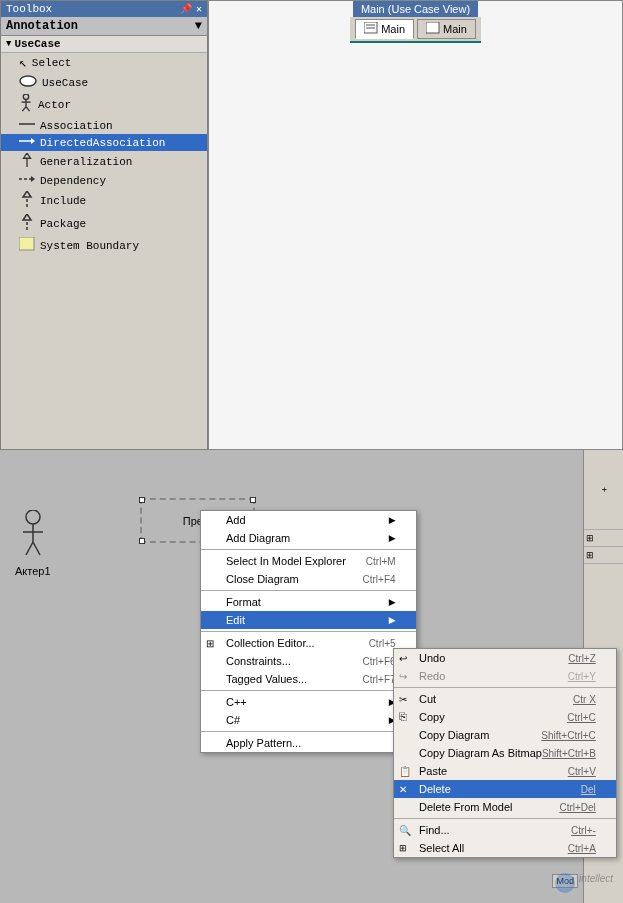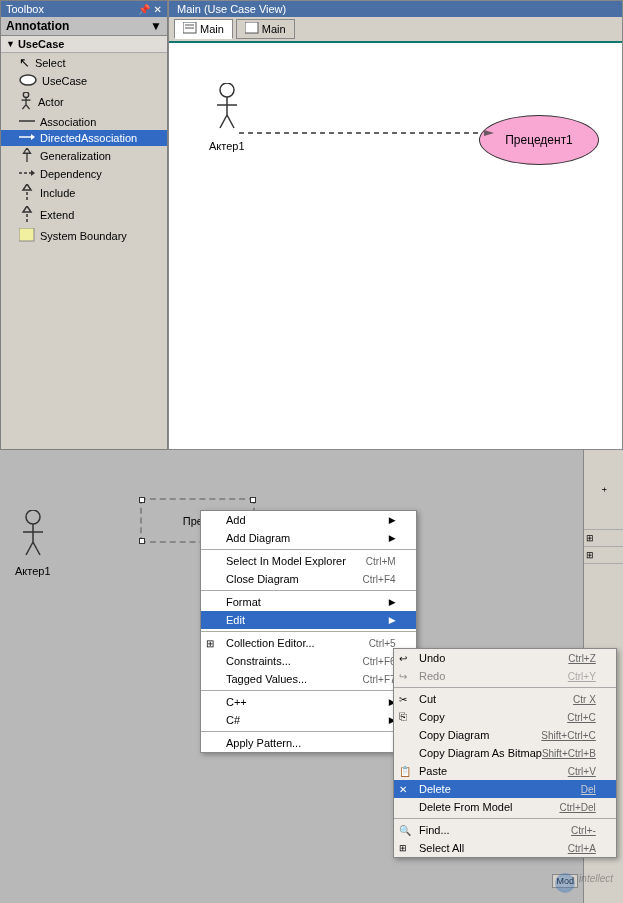--- a/index.html
+++ b/index.html
@@ -2,32 +2,32 @@
 <html><head>
   <meta charset="utf-8">
   <style>
     * { margin: 0; padding: 0; box-sizing: border-box; }
     body { width: 623px; height: 903px; font-family: 'Segoe UI', Tahoma, Geneva, sans-serif; font-size: 12px; background: #d4d0c8; overflow: hidden; position: relative; }
 
     
     .top-section { width: 623px; height: 450px; position: relative; display: flex; }
 
     
-    .toolbox { width: 168px; height: 450px; background: #d4d0c8; border: 1px solid #808080; position: relative; }
+    .toolbox { width: 208px; height: 450px; background: #d4d0c8; border: 1px solid #808080; position: relative; font-family: Liberation Mono, monospace; }
     .toolbox-header { background: #4a6fa5; color: white; padding: 2px 5px; display: flex; justify-content: space-between; align-items: center; font-size: 11px; }
     .toolbox-header-btns { display: flex; gap: 3px; }
     .toolbox-header-btns span { cursor: pointer; font-size: 10px; color: white; }
     .toolbox-section-label { background: #c0c0c0; padding: 2px 5px; font-size: 12px; font-weight: bold; border-bottom: 1px solid #888; display: flex; align-items: center; justify-content: space-between; }
     .toolbox-group-label { background: #e0ddd8; padding: 2px 5px 2px 5px; font-size: 11px; font-weight: bold; border-bottom: 1px solid #aaa; display: flex; align-items: center; }
     .toolbox-group-arrow { font-size: 9px; margin-right: 3px; }
     .toolbox-item { padding: 2px 5px 2px 18px; font-size: 11px; display: flex; align-items: center; gap: 5px; cursor: pointer; }
     .toolbox-item.selected { background: #316ac5; color: white; }
 
     
-    .main-area { flex: 1; height: 450px; background: #f5f5f5; border: 1px solid #888; display: flex; flex-direction: column; }
+    .main-area { flex: 1; height: 450px; background: #f5f5f5; border: 1px solid #888; display: flex; flex-direction: column; align-items: center; }
     .main-tab-bar { background: #d4d0c8; border-bottom: 2px solid #0f766e; display: flex; align-items: center; padding: 2px 5px; gap: 3px; }
     .main-tab { background: #d4d0c8; border: 1px solid #888; padding: 2px 8px; font-size: 11px; cursor: pointer; display: flex; align-items: center; gap: 3px; }
     .main-tab.active { background: white; border-bottom: 1px solid white; }
     .diagram-canvas { flex: 1; background: white; position: relative; overflow: hidden; }
     .diagram-title-bar { background: #4a6fa5; color: white; padding: 2px 8px; font-size: 11px; }
 
     
     .bottom-section { width: 623px; height: 453px; position: relative; background: #c0c0c0; }
     .bottom-canvas { width: 623px; height: 453px; background: #b8b8b8; position: relative; overflow: hidden; }
 
@@ -148,21 +148,21 @@
       </span>
       <span>Include</span>
     </div>
     <div class="toolbox-item">
       <span>
         <svg width="16" height="16" viewBox="0 0 16 16">
           <line x1="8" y1="16" x2="8" y2="6" stroke="#333" stroke-width="1.5" stroke-dasharray="3,2"></line>
           <polygon points="4,6 12,6 8,0" fill="none" stroke="#333" stroke-width="1.5"></polygon>
         </svg>
       </span>
-      <span>Extend</span>
+      <span>Package</span>
     </div>
     <div class="toolbox-item">
       <span>
         <svg width="16" height="14" viewBox="0 0 16 14">
           <rect x="0" y="0" width="15" height="13" fill="#f0f0a0" stroke="#888" stroke-width="1"></rect>
         </svg>
       </span>
       <span>System Boundary</span>
     </div>
   </div>

